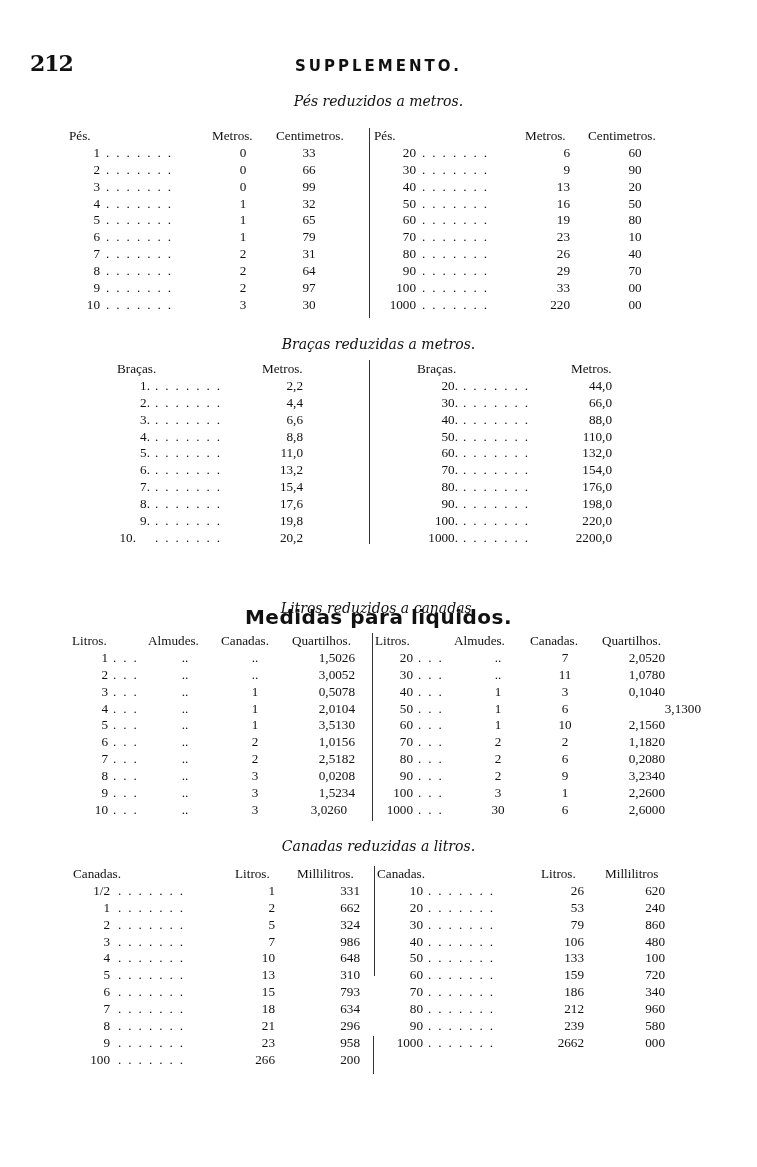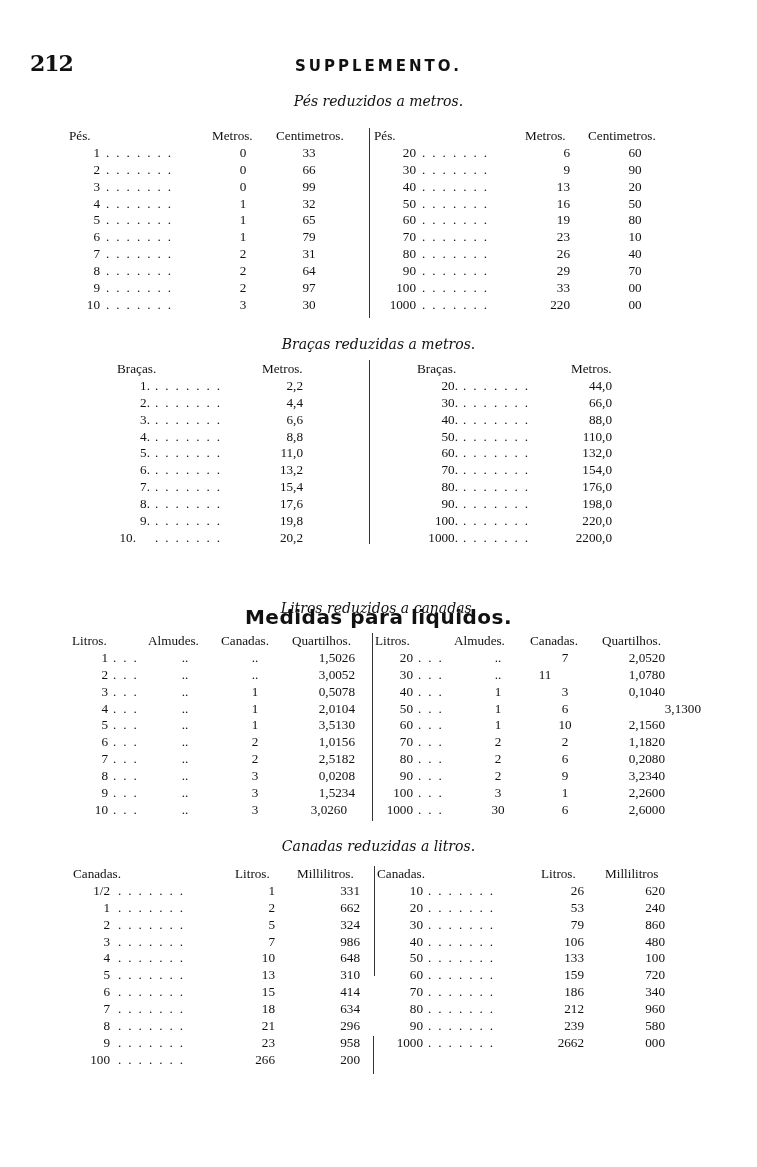--- a/index.html
+++ b/index.html
@@ -265,21 +265,21 @@
         <span class="cell dots" style="left:418px;">...</span>
       </div>
       <div class="row">
         <span class="cell r" style="left:78px; width:30px;">2</span>
         <span class="cell c" style="left:170px; width:30px;">..</span>
         <span class="cell c" style="left:240px; width:30px;">..</span>
         <span class="cell r" style="left:295px; width:60px;">3,0052</span>
         <span class="cell dots" style="left:113px;">...</span>
         <span class="cell r" style="left:375px; width:38px;">30</span>
         <span class="cell c" style="left:483px; width:30px;">..</span>
-        <span class="cell c" style="left:530px; width:30px;">11</span>
+        <span class="cell c" style="left:550px; width:30px;">11</span>
         <span class="cell r" style="left:605px; width:60px;">1,0780</span>
         <span class="cell dots" style="left:418px;">...</span>
       </div>
       <div class="row">
         <span class="cell r" style="left:78px; width:30px;">3</span>
         <span class="cell c" style="left:170px; width:30px;">..</span>
         <span class="cell c" style="left:240px; width:30px;">1</span>
         <span class="cell r" style="left:295px; width:60px;">0,5078</span>
         <span class="cell dots" style="left:113px;">...</span>
         <span class="cell r" style="left:375px; width:38px;">40</span>
@@ -444,21 +444,21 @@
         <span class="cell r" style="left:320px; width:40px;">310</span>
         <span class="cell dots" style="left:118px;">.......</span>
         <span class="cell r" style="left:385px; width:38px;">60</span>
         <span class="cell r" style="left:540px; width:44px;">159</span>
         <span class="cell r" style="left:625px; width:40px;">720</span>
         <span class="cell dots" style="left:428px;">.......</span>
       </div>
       <div class="row">
         <span class="cell r" style="left:80px; width:30px;">6</span>
         <span class="cell r" style="left:245px; width:30px;">15</span>
-        <span class="cell r" style="left:320px; width:40px;">414</span>
+        <span class="cell r" style="left:320px; width:40px;">793</span>
         <span class="cell dots" style="left:118px;">.......</span>
         <span class="cell r" style="left:385px; width:38px;">70</span>
         <span class="cell r" style="left:540px; width:44px;">186</span>
         <span class="cell r" style="left:625px; width:40px;">340</span>
         <span class="cell dots" style="left:428px;">.......</span>
       </div>
       <div class="row">
         <span class="cell r" style="left:80px; width:30px;">7</span>
         <span class="cell r" style="left:245px; width:30px;">18</span>
         <span class="cell r" style="left:320px; width:40px;">634</span>

